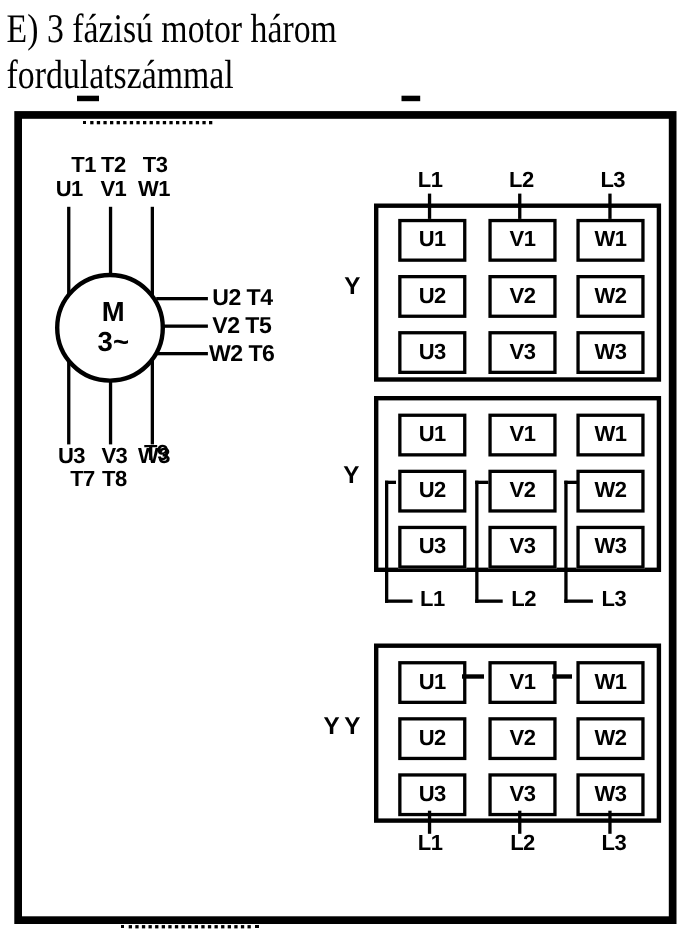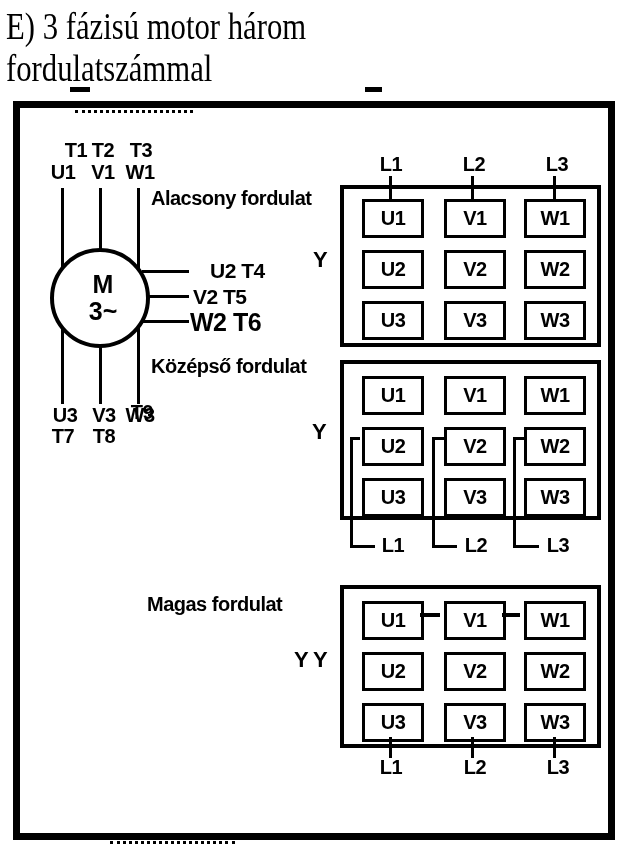--- a/index.html
+++ b/index.html
@@ -69,34 +69,31 @@
 
   <div class="motor-circle">
     <div class="motor-m">M</div>
     <div class="motor-ph">3~</div>
   </div>
 
   <div class="ln" style="left:142px;top:270px;width:47px;height:3px"></div>
   <div class="ln" style="left:148px;top:295px;width:41px;height:3px"></div>
   <div class="ln" style="left:143px;top:320px;width:46px;height:3px"></div>
 
-  <div class="lbl" style="left:210px;top:261px;font-size:21px">U2 T4</div>
+  <div class="lbl" style="left:193px;top:261px;font-size:21px">U2 T4</div>
   <div class="lbl" style="left:193px;top:287px;font-size:21px">V2 T5</div>
-  <div class="lbl" style="left:190px;top:312px;font-size:25px">W2 T6</div>
+  <div class="lbl" style="left:190px;top:312px;font-size:21px">W2 T6</div>
 
   <div class="lbl ctr" style="left:43px;top:405px;width:44px">U3</div>
   <div class="lbl ctr" style="left:82px;top:405px;width:44px">V3</div>
   <div class="lbl ctr" style="left:118px;top:405px;width:44px">W3</div>
-  <div class="lbl ctr" style="left:41px;top:426px;width:44px">T7</div>
+  <div class="lbl ctr" style="left:53px;top:426px;width:44px">T7</div>
   <div class="lbl ctr" style="left:82px;top:426px;width:44px">T8</div>
   <div class="lbl ctr" style="left:120px;top:402px;width:44px">T9</div>
 
-  <div class="lbl" style="left:151px;top:188px">Alacsony fordulat</div>
-  <div class="lbl" style="left:151px;top:356px">Középső fordulat</div>
-  <div class="lbl" style="left:147px;top:594px">Magas fordulat</div>
 
   <div class="lbl" style="left:313px;top:250px;font-size:22px">Y</div>
   <div class="lbl" style="left:312px;top:422px;font-size:22px">Y</div>
   <div class="lbl" style="left:294px;top:650px;font-size:22px">Y Y</div>
 
   <div class="lbl ctr" style="left:374px;top:154px;width:34px">L1</div>
   <div class="lbl ctr" style="left:457px;top:154px;width:34px">L2</div>
   <div class="lbl ctr" style="left:540px;top:154px;width:34px">L3</div>
   <div class="ln" style="left:389px;top:176px;width:3px;height:30px"></div>
   <div class="ln" style="left:471px;top:176px;width:3px;height:30px"></div>

